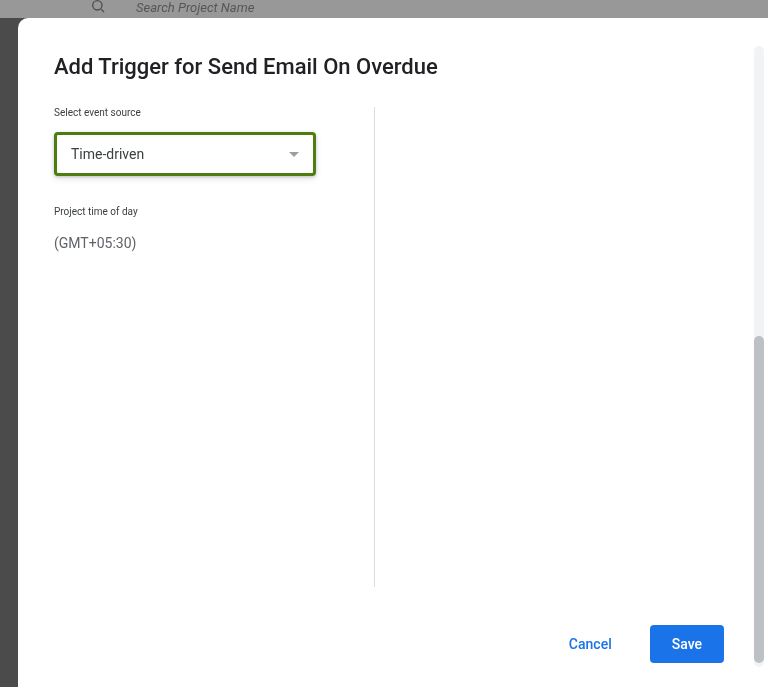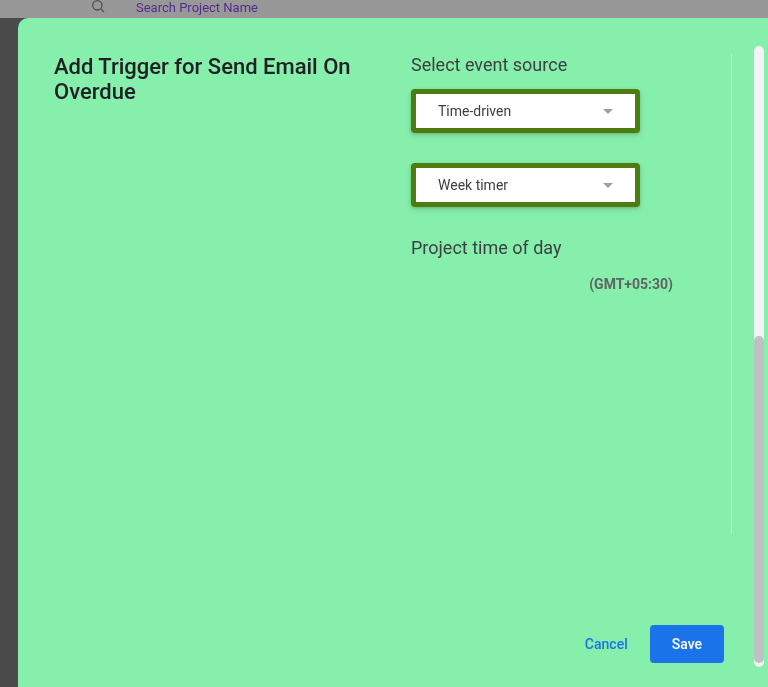--- a/index.html
+++ b/index.html
@@ -12,44 +12,45 @@
     position: relative;
   }
   .bg-peek {
     position: absolute;
     top: 0; left: 0; right: 0;
     height: 18px;
     background: #ececec;
     display: flex;
     align-items: flex-start;
     padding-left: 90px;
-    color: #6d28d9;
+    color: #737373;
     font-size: 13px;
+    font-style: italic;
   }
   .bg-peek .srch-icon {
     margin-right: 30px;
     position: relative;
     top: -2px;
   }
   .overlay {
     position: absolute;
     top: 0; left: 0; right: 0; bottom: 0;
     background: rgba(50,50,50,0.45);
   }
   .dialog {
     position: absolute;
     top: 18px;
     left: 18px;
     right: 0;
     bottom: 0;
-    background: #86efac;
+    background: #ffffff;
     border-radius: 10px 0 0 0;
     padding: 36px 36px 24px 36px;
     display: flex;
-    flex-direction: row;
+    flex-direction: column;
   }
   .dialog-title {
     font-size: 22px;
     font-weight: 500;
     color: #202124;
     letter-spacing: 0;
     margin-bottom: 28px;
   }
   .body-row {
     flex: 1 1 auto;
@@ -65,61 +66,59 @@
     width: 1px;
     background: #dadce0;
     margin-left: 0;
     margin-right: 0;
     height: 480px;
   }
   .field-block {
     margin-bottom: 30px;
   }
   .field-label {
-    font-size: 18px;
+    font-size: 10px;
     color: #3c4043;
     margin-bottom: 14px;
     font-weight: 400;
   }
   .dropdown {
-    width: 229px;
+    width: 262px;
     height: 44px;
-    border: 5px solid #4d7c0f;
+    border: 3px solid #4d7c0f;
     border-radius: 4px;
     background: #fff;
     box-shadow: 0 1px 3px rgba(60,64,67,0.25), 0 3px 6px rgba(60,64,67,0.12);
     display: flex;
     align-items: center;
     justify-content: space-between;
-    padding: 0 22px;
+    padding: 0 14px;
     cursor: pointer;
     color: #3c4043;
     font-size: 14px;
   }
   .caret {
     width: 0; height: 0;
     border-left: 5px solid transparent;
     border-right: 5px solid transparent;
     border-top: 5px solid #9aa0a6;
   }
   .tz-note {
     width: 262px;
-    text-align: right;
     font-size: 14px;
     color: #5f6368;
     margin-top: 18px;
-    font-weight: bold;
   }
   .footer {
     position: absolute;
     right: 44px;
     bottom: 24px;
     display: flex;
     align-items: center;
-    gap: 0;
+    gap: 16px;
   }
   .btn {
     height: 38px;
     border-radius: 4px;
     font-size: 14px;
     font-weight: 500;
     cursor: pointer;
     display: flex;
     align-items: center;
     justify-content: center;
@@ -177,24 +176,20 @@
 
       <div class="field-block">
         <div class="field-label">Select event source</div>
         <div class="dropdown">
           <span>Time-driven</span>
           <span class="caret"></span>
         </div>
       </div>
 
       <div class="field-block">
-        <div class="dropdown">
-          <span>Week timer</span>
-          <span class="caret"></span>
-        </div>
       </div>
 
 
       <div class="field-block" style="margin-bottom:6px;">
         <div class="field-label">Project time of day</div>
         <div class="tz-note">(GMT+05:30)</div>
       </div>
 
     </div>
 

